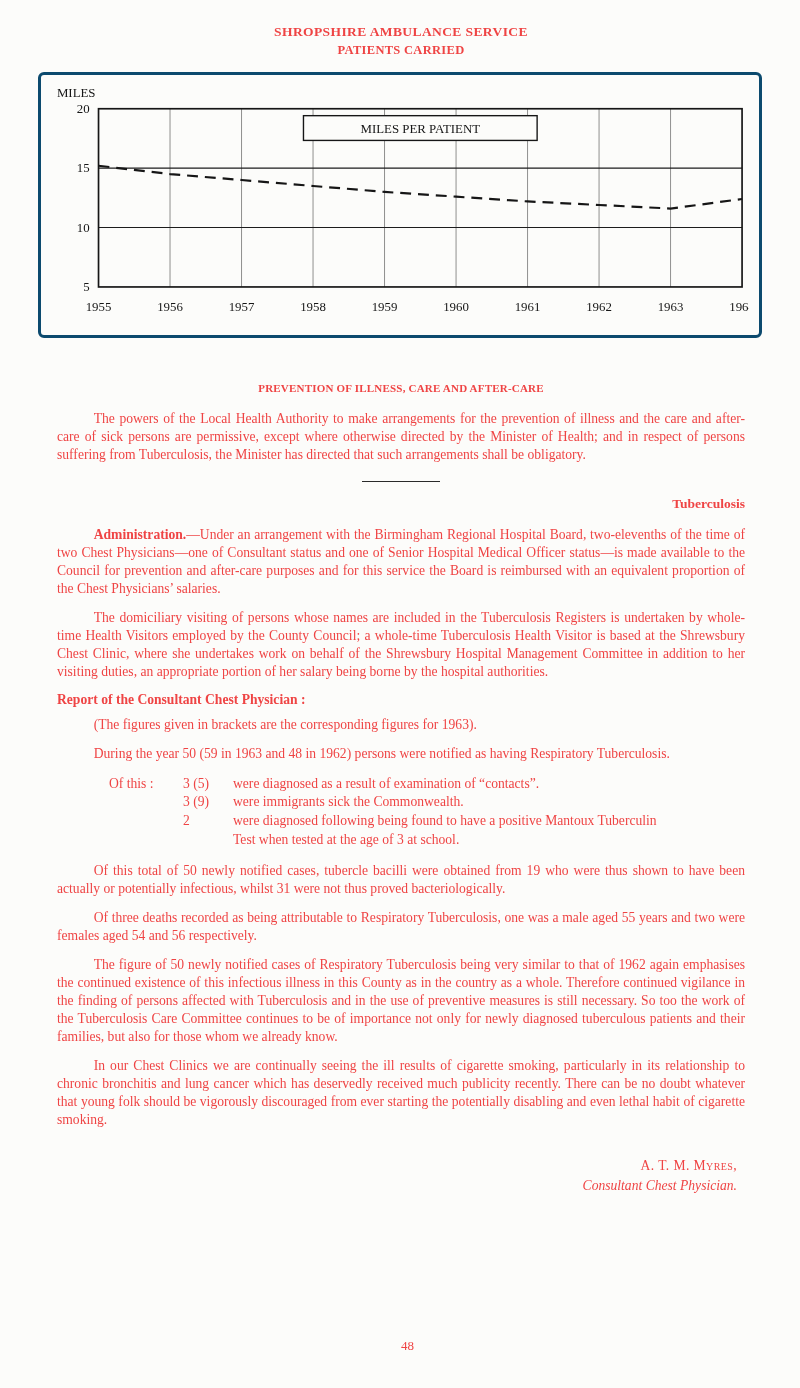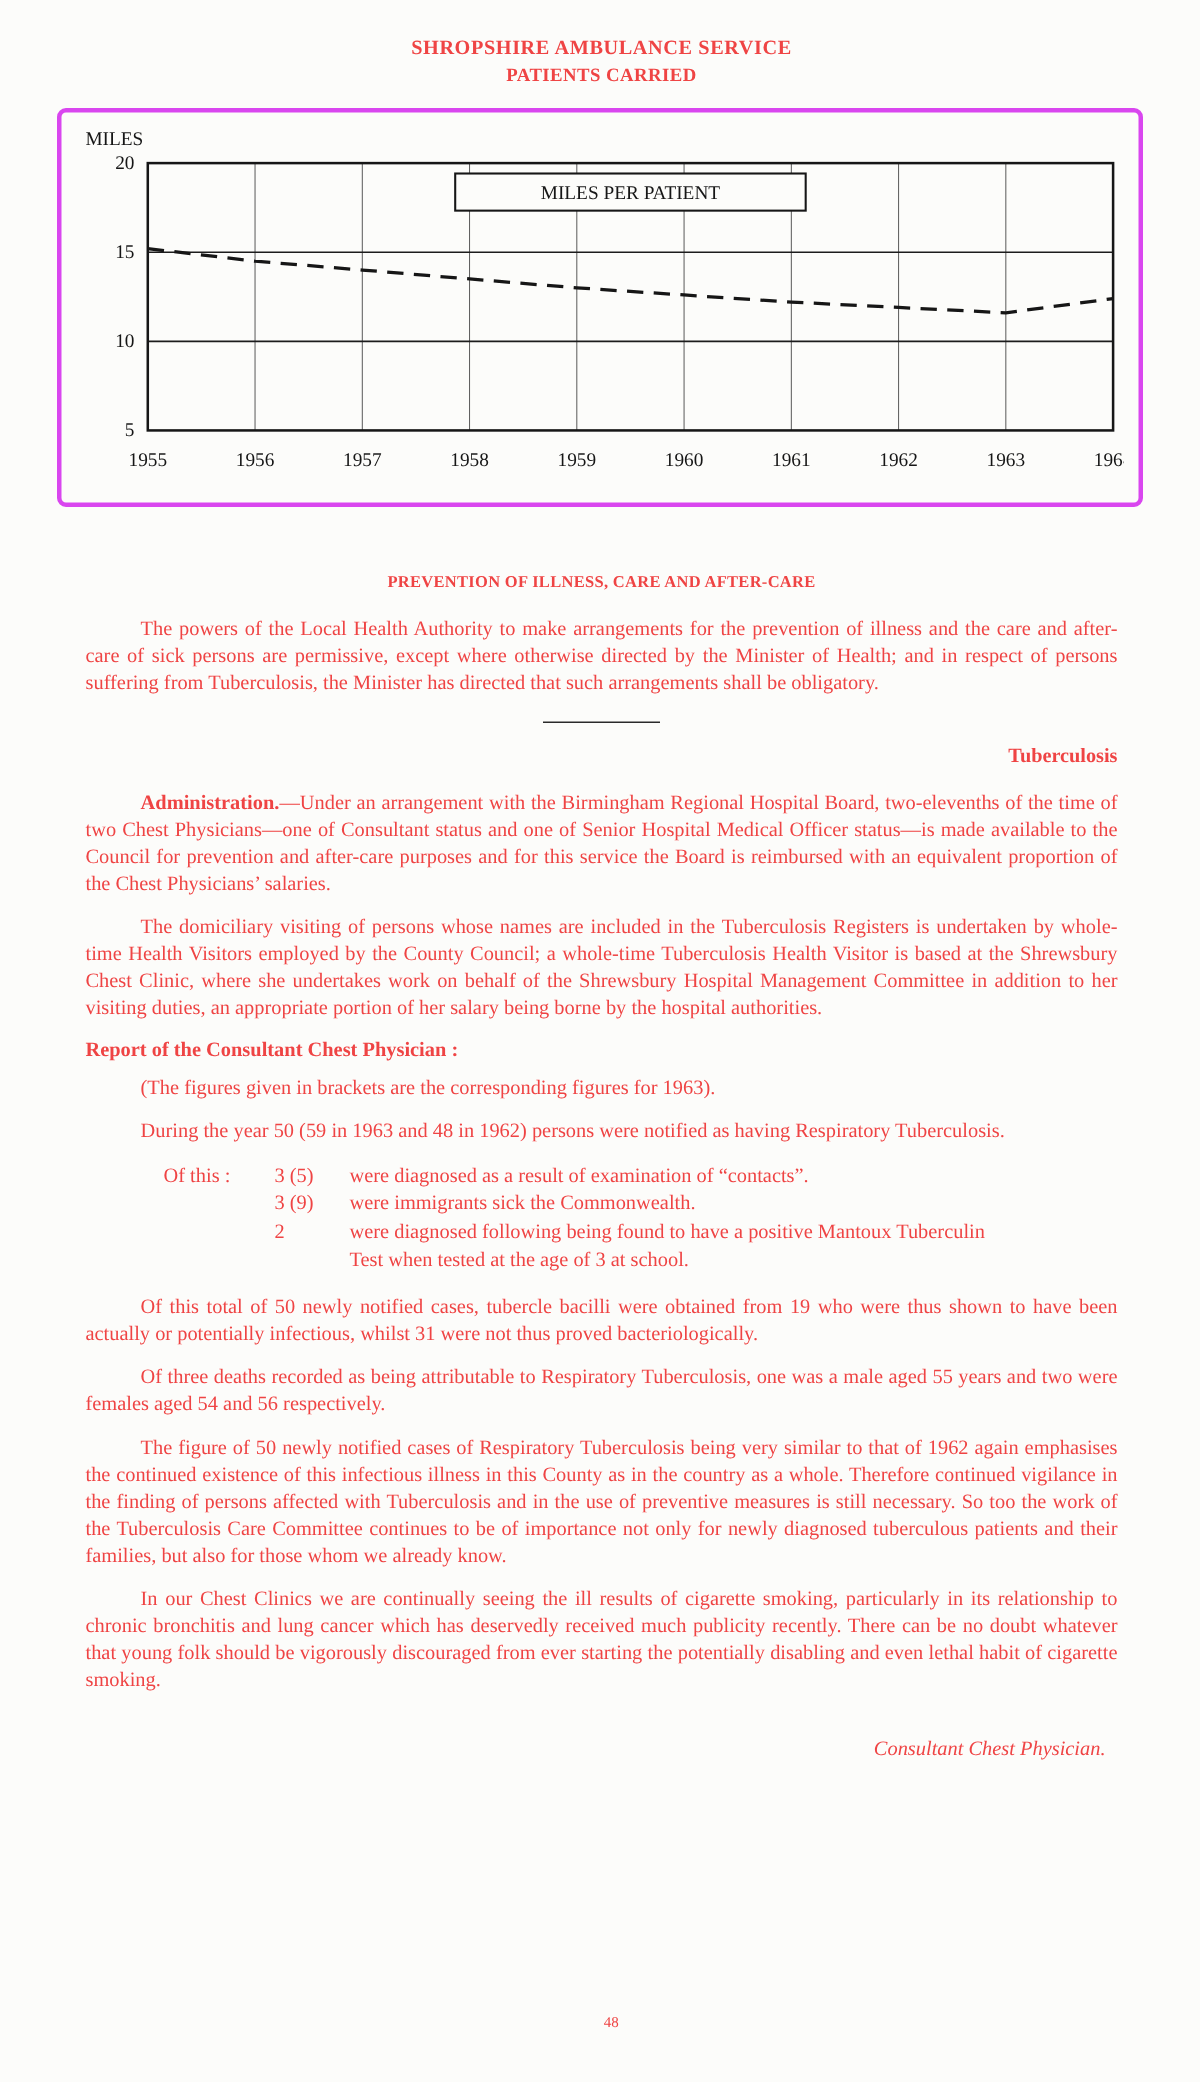--- a/index.html
+++ b/index.html
@@ -9,21 +9,21 @@
     padding:24px 55px 0 57px;
     font-family:"Liberation Serif", serif;
   }
   
   .doc-title{ text-align:center;font-weight:bold;font-size:13.5px;letter-spacing:.4px;margin:0; }
   .doc-subtitle{ text-align:center;font-weight:bold;font-size:12.5px;letter-spacing:.3px;margin:3px 0 0; }
 
   
   .chart-box{
     margin:14px -17px 0 -19px;
-    border:3px solid #d946ef;border-radius:6px;
+    border:3px solid #0c4a6e;border-radius:6px;
     padding:8px 10px 4px 10px;background:#fcfcfa;text-align:right;
   }
   .chart-box svg{display:block;width:100%;}
   .tick{font-family:"Liberation Serif", serif;font-size:13px;fill:#161616;}
 
   
   .section-heading{ text-align:center;font-weight:bold;font-size:11px;margin:44px 0 16px;letter-spacing:.2px; }
   .sub-heading{ text-align:right;font-weight:bold;font-size:13.5px;margin:14px 0 14px; }
   p.para{ font-size:13.6px;line-height:1.33;text-align:justify;text-indent:2.7em;margin:0 0 11px; }
   .bold{font-weight:bold;}
@@ -34,21 +34,21 @@
   .ot-row{display:flex;}
   .ot-label{width:74px;flex:none;}
   .ot-num{width:50px;flex:none;}
   .ot-text{flex:1;}
   .ot-cont{padding-left:124px;}
 
   .signature{ text-align:right;margin:26px 8px 0 0;font-size:13.6px;line-height:1.5; }
   .sig-name{ font-variant:small-caps;letter-spacing:.4px; }
   .sig-role{ font-style:italic; }
 
-  .page-number{ position:absolute;bottom:34px;left:0;right:0;text-align:center;font-size:10px;margin-left:15px; }
+  .page-number{ position:absolute;bottom:34px;left:0;right:0;text-align:center;font-size:13px;margin-left:15px; }
 </style>
 </head>
 <body>
 
 <div class="page">
 
   <h1 class="doc-title">SHROPSHIRE AMBULANCE SERVICE</h1>
   <h2 class="doc-subtitle">PATIENTS CARRIED</h2>
 
   <div class="chart-box">
@@ -119,18 +119,19 @@
     </div>
     <div class="ot-cont">Test when tested at the age of 3 at school.</div>
   </div>
 
   <p class="para">Of this total of 50 newly notified cases, tubercle bacilli were obtained from 19 who were thus shown to have been actually or potentially infectious, whilst 31 were not thus proved bacteriologically.</p>
   <p class="para">Of three deaths recorded as being attributable to Respiratory Tuberculosis, one was a male aged 55 years and two were females aged 54 and 56 respectively.</p>
   <p class="para">The figure of 50 newly notified cases of Respiratory Tuberculosis being very similar to that of 1962 again emphasises the continued existence of this infectious illness in this County as in the country as a whole. Therefore continued vigilance in the finding of persons affected with Tuberculosis and in the use of preventive measures is still necessary. So too the work of the Tuberculosis Care Committee continues to be of importance not only for newly diagnosed tuberculous patients and their families, but also for those whom we already know.</p>
   <p class="para">In our Chest Clinics we are continually seeing the ill results of cigarette smoking, particularly in its relationship to chronic bronchitis and lung cancer which has deservedly received much publicity recently. There can be no doubt whatever that young folk should be vigorously discouraged from ever starting the potentially disabling and even lethal habit of cigarette smoking.</p>
 
   <div class="signature">
+    <div class="sig-name">A. T. M. Myres,</div>
     <div class="sig-role">Consultant Chest Physician.</div>
   </div>
 
   <div class="page-number">48</div>
 
 </div>
 
 </body></html>

